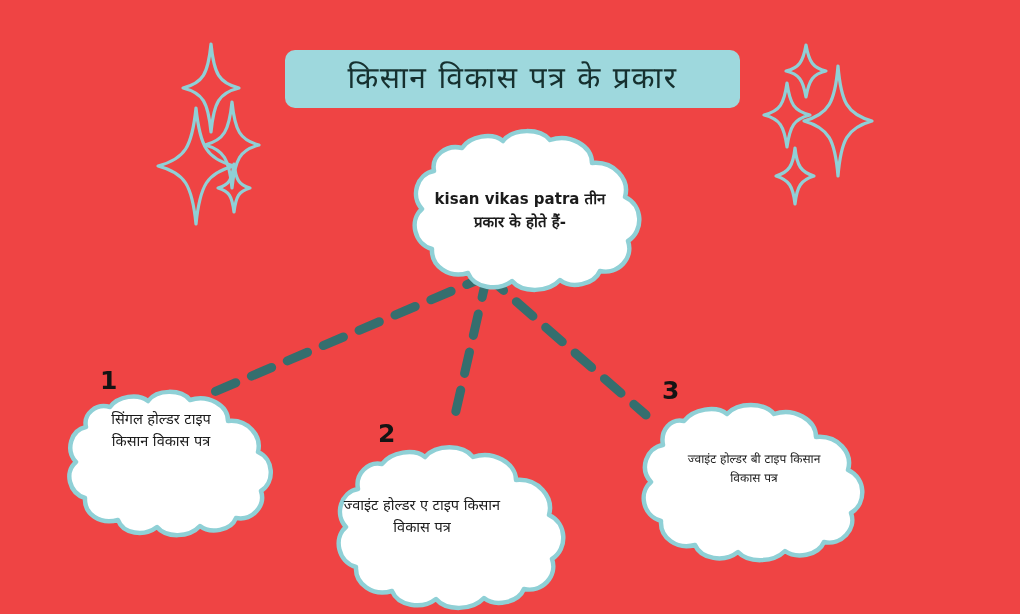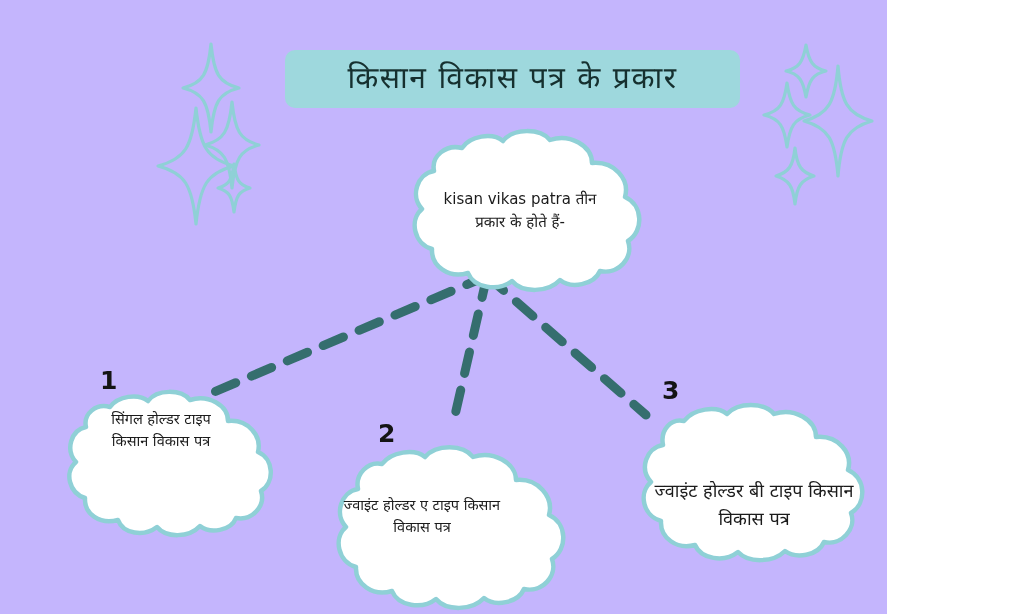--- a/index.html
+++ b/index.html
@@ -6,23 +6,23 @@
   html, body {
     margin: 0;
     padding: 0;
     background: #ffffff;
   }
   body {
     font-family: "Liberation Sans", "DejaVu Sans", sans-serif;
   }
   #infographic {
     position: relative;
-    width: 887px;
+    width: 1020px;
     height: 614px;
-    background: #c4b5fd;
+    background: #ef4444;
     overflow: hidden;
   }
   #canvas-layer {
     position: absolute;
     left: 0;
     top: 0;
     width: 1024px;
     height: 614px;
   }
   .title-banner {
@@ -54,39 +54,39 @@
     color: #1b1b1b;
     line-height: 1.55;
     white-space: pre-line;
     pointer-events: none;
   }
   .cloud-label.center {
     left: 412px;
     top: 188px;
     width: 216px;
     font-size: 15px;
-    font-weight: normal;
+    font-weight: bold;
   }
   .cloud-label.n1 {
     left: 68px;
     top: 408px;
     width: 186px;
     font-size: 14.5px;
   }
   .cloud-label.n2 {
     left: 318px;
     top: 494px;
     width: 208px;
     font-size: 14.5px;
   }
   .cloud-label.n3 {
     left: 648px;
-    top: 477px;
+    top: 450px;
     width: 212px;
-    font-size: 18px;
+    font-size: 12px;
   }
   .step-number {
     position: absolute;
     font-family: "DejaVu Sans", "Liberation Sans", sans-serif;
     font-size: 25px;
     font-weight: bold;
     color: #141414;
     line-height: 1;
   }
   .step-number.s1 { left: 100px; top: 368px; }

